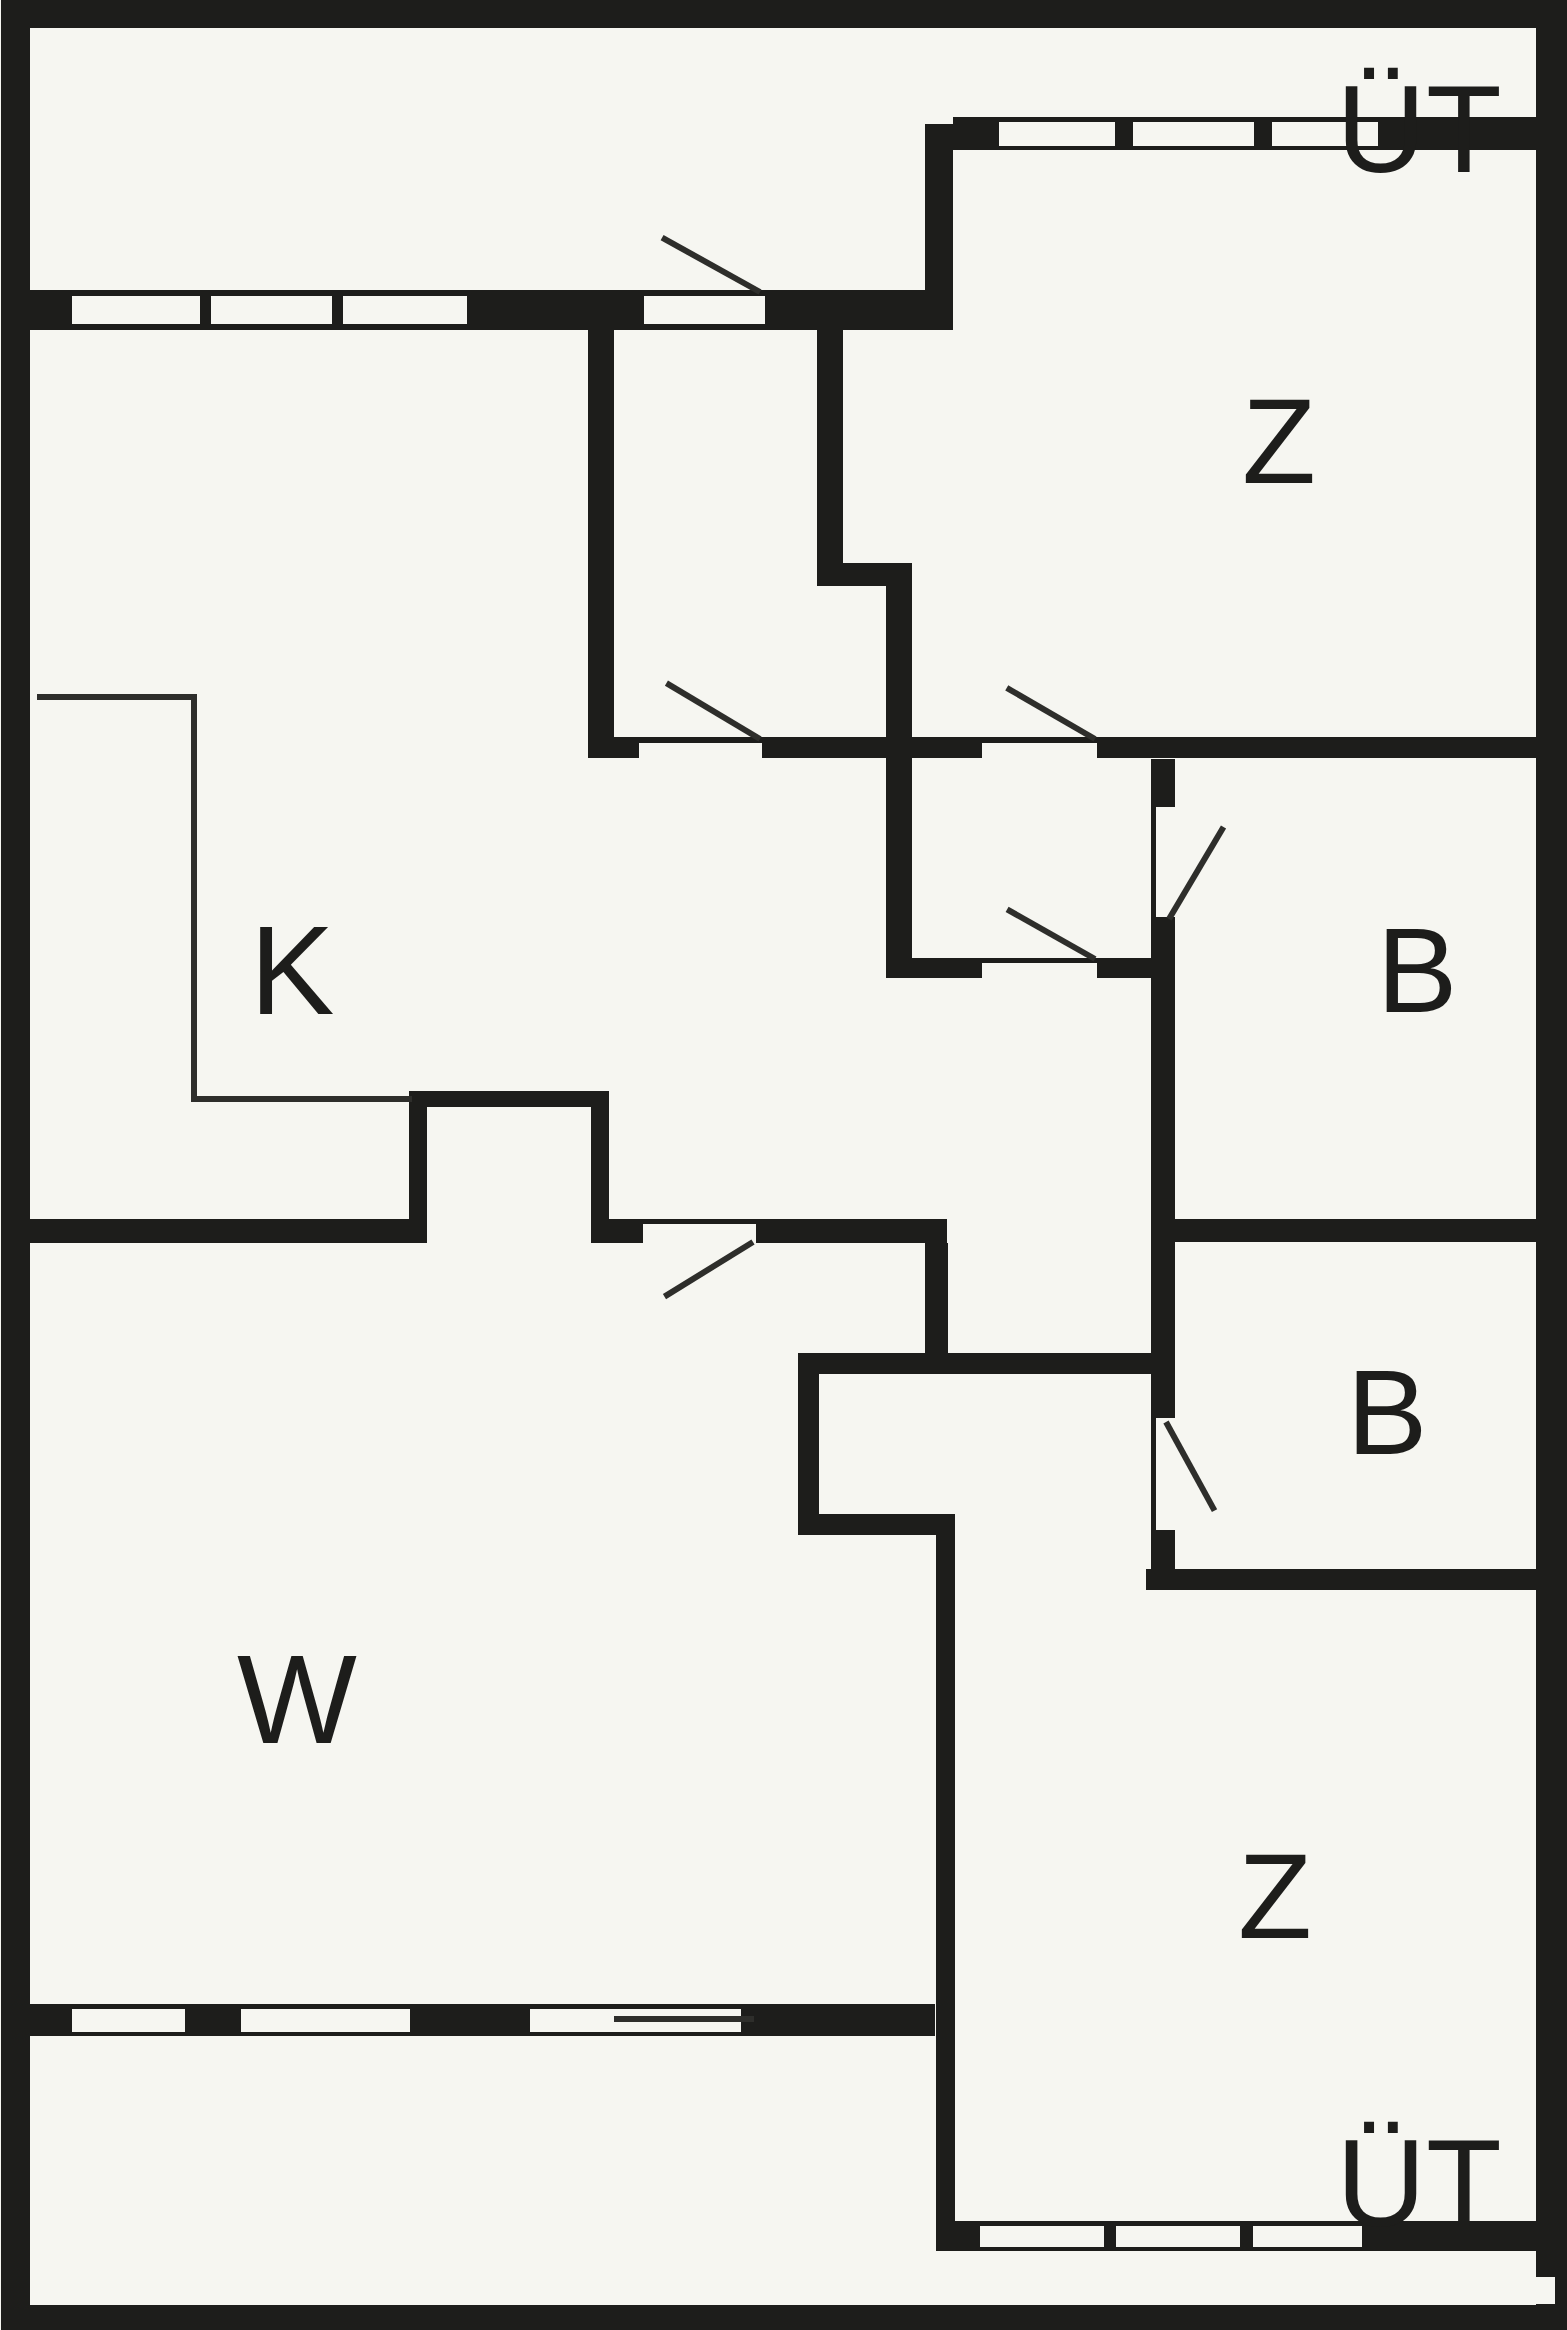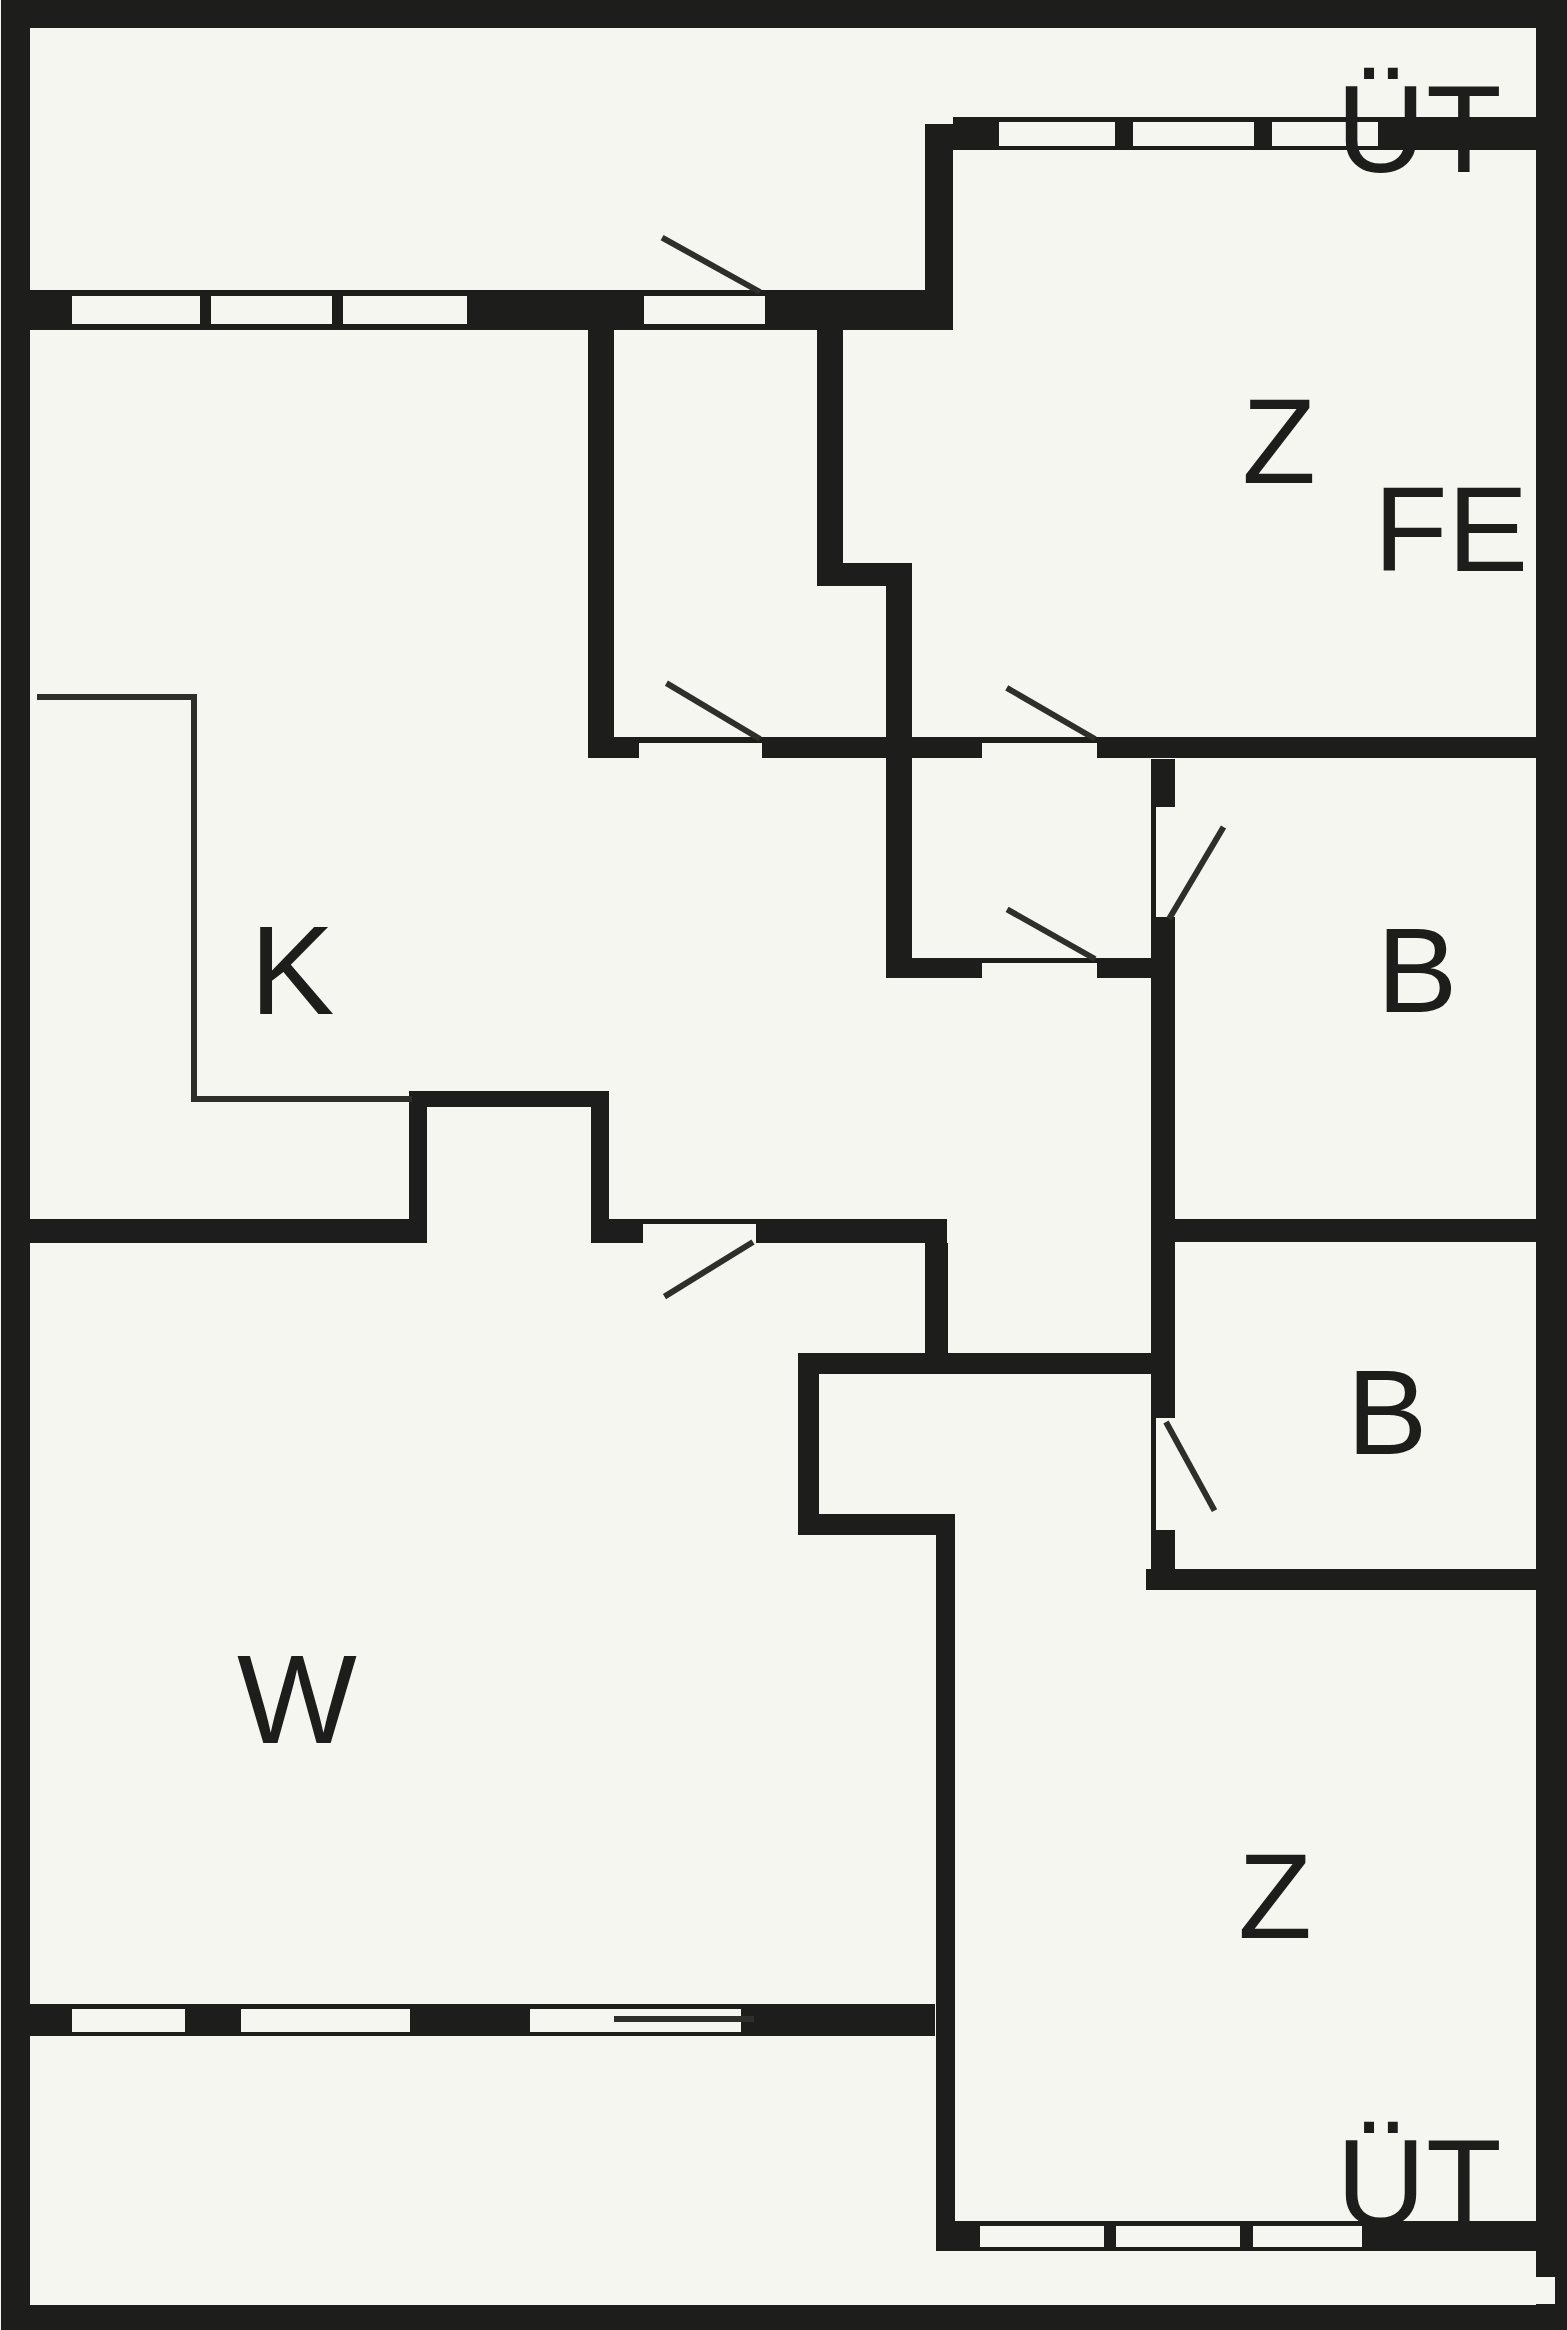--- a/index.html
+++ b/index.html
@@ -19,21 +19,20 @@
     transform:translate(-50%,-50%);
     line-height:1;white-space:nowrap;
   }
 </style>
 </head>
 <body>
 
 <div id="plan">
   <div class="room-label" style="left: 1418px; top: 129px; font-size: 124px; z-index: 5;">ÜT</div>
   <div class="room-label" style="left: 1278px; top: 441px; font-size: 121px; z-index: 5;">Z</div>
-  <div class="room-label" style="left: 1450px; top: 529px; font-size: 121px; z-index: 5;">FE</div>
   <div class="room-label" style="left: 291px; top: 970px; font-size: 127px; z-index: 5;">K</div>
   <div class="room-label" style="left: 1416px; top: 970px; font-size: 121px; z-index: 5;">B</div>
   <div class="room-label" style="left: 1386px; top: 1412px; font-size: 121px; z-index: 5;">B</div>
   <div class="room-label" style="left: 296px; top: 1699px; font-size: 127px; z-index: 5;">W</div>
   <div class="room-label" style="left: 1274px; top: 1896px; font-size: 121px; z-index: 5;">Z</div>
   <div class="room-label" style="left: 1418px; top: 2183px; font-size: 124px; z-index: 5;">ÜT</div>
 <div class="wall" style="left: 0px; top: 0px; width: 1567px; height: 28px; z-index: 1;"></div>
     <div class="wall" style="left: 0px; top: 0px; width: 29px; height: 2330px; z-index: 1;"></div>
     <div class="wall" style="left: 1535px; top: 0px; width: 32px; height: 2305px; z-index: 1;"></div>
     <div class="wall" style="left: 0px; top: 2305px; width: 1567px; height: 25.5px; z-index: 1;"></div>

